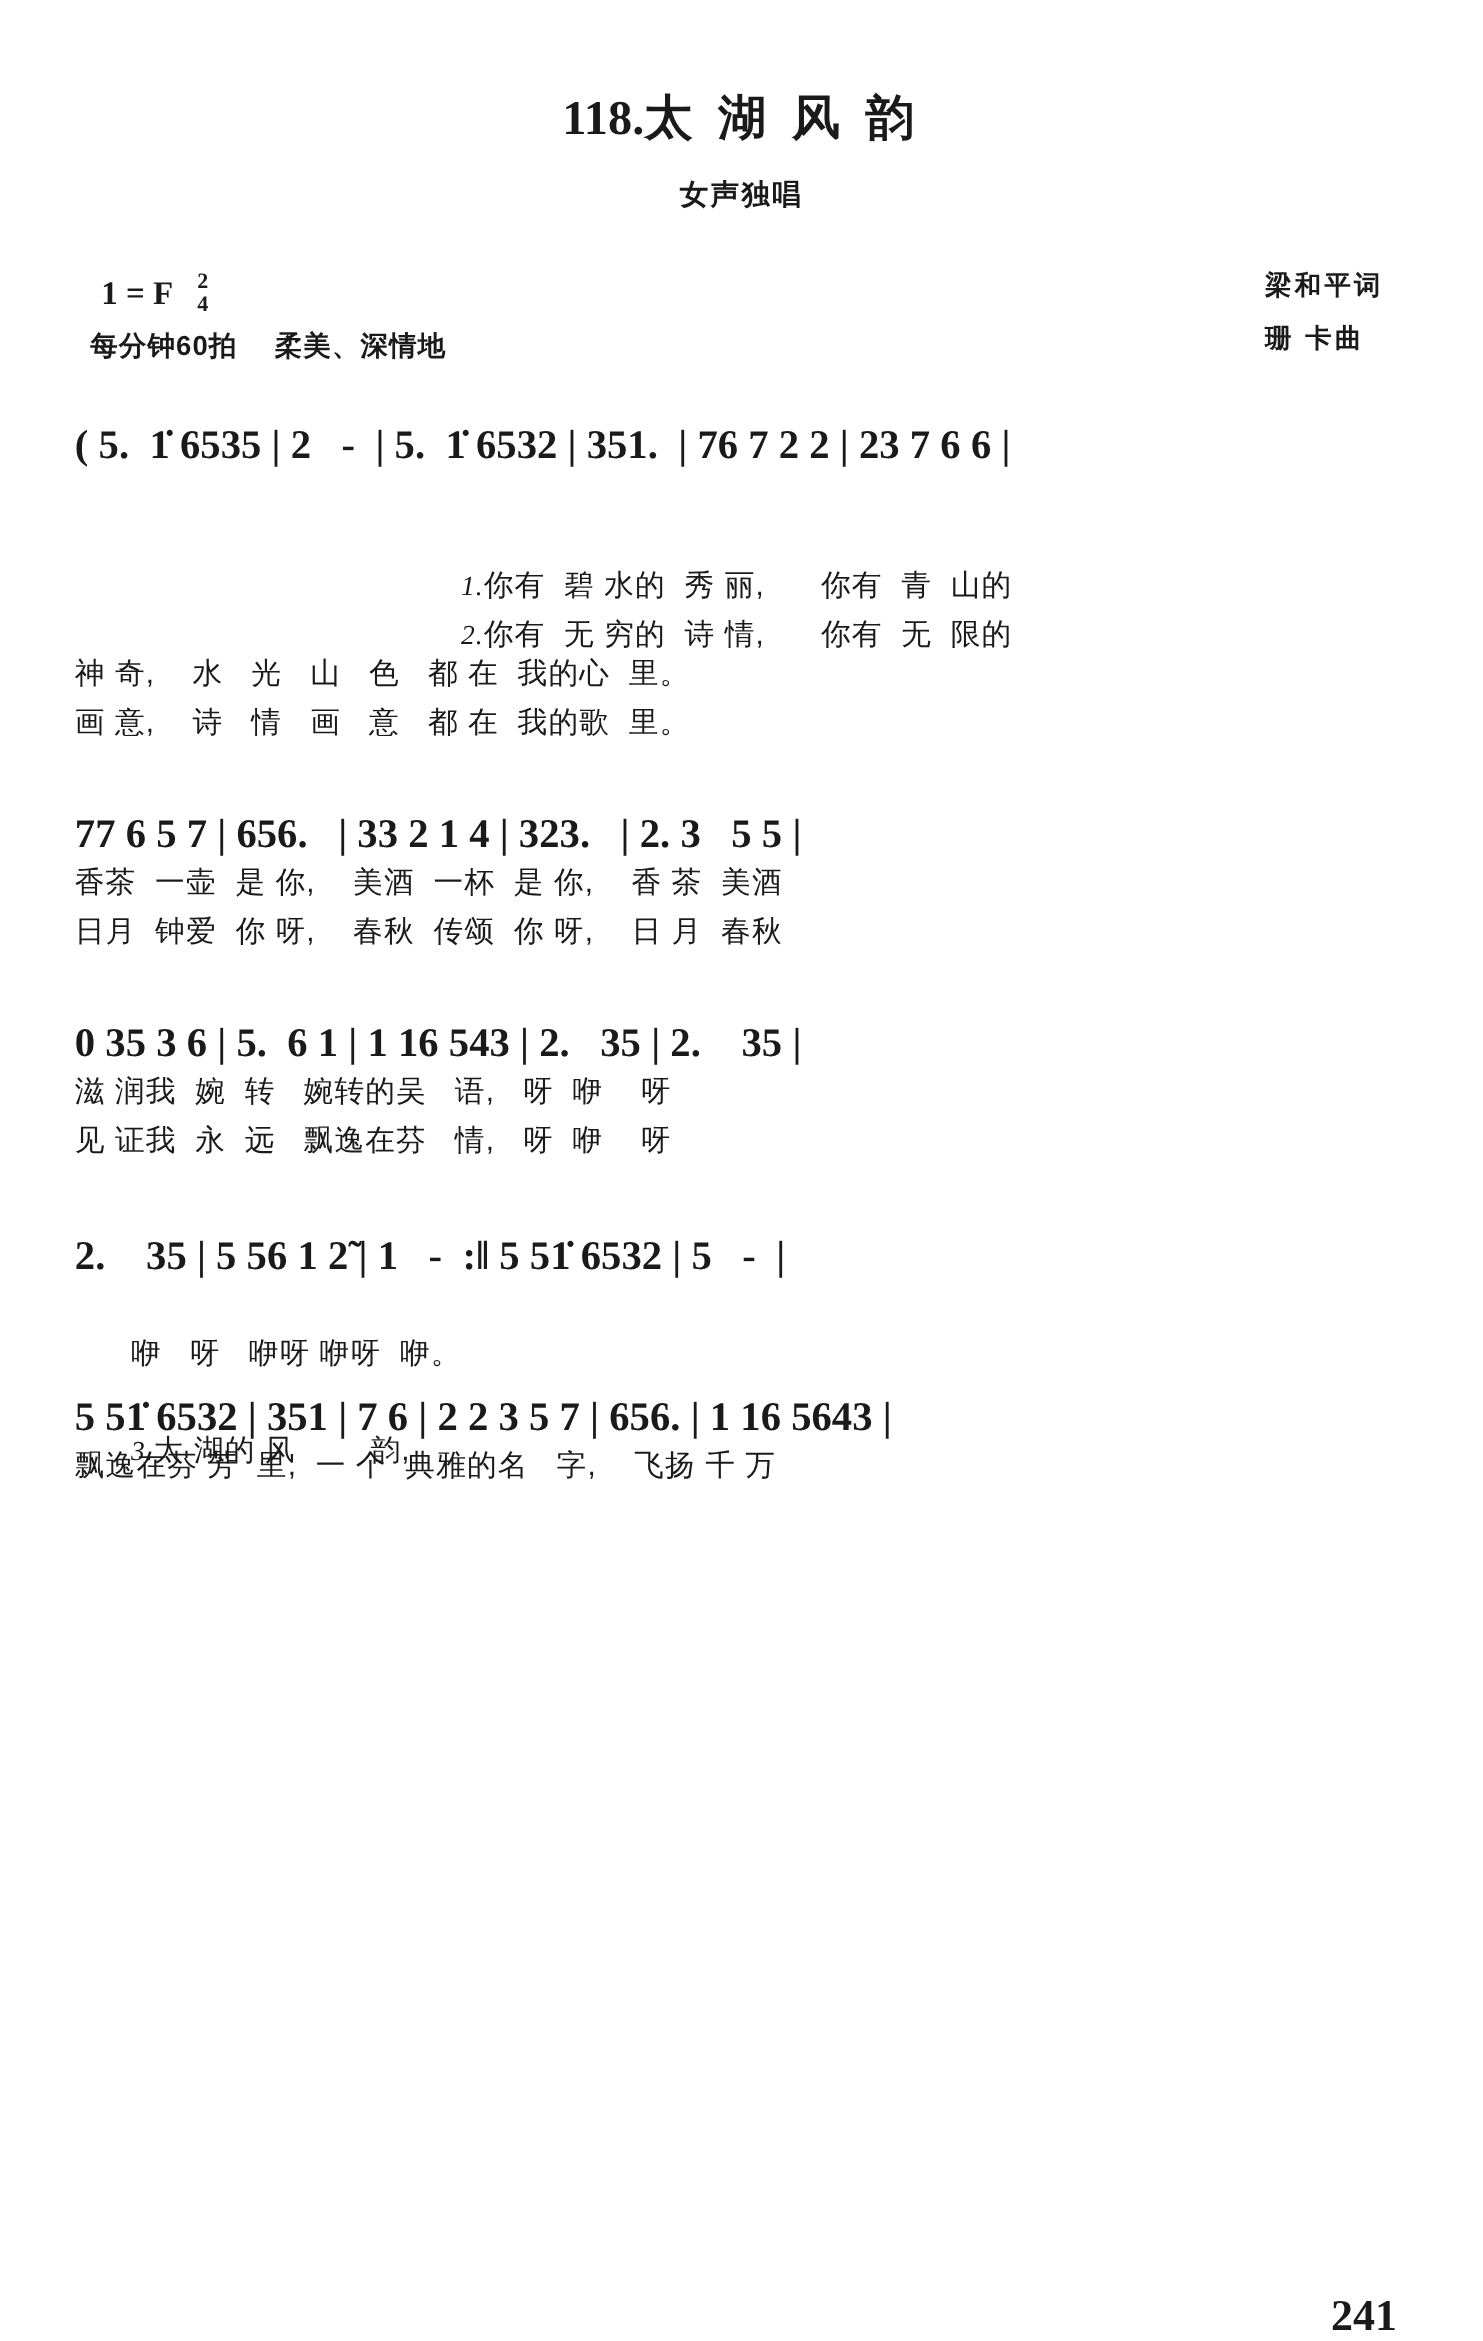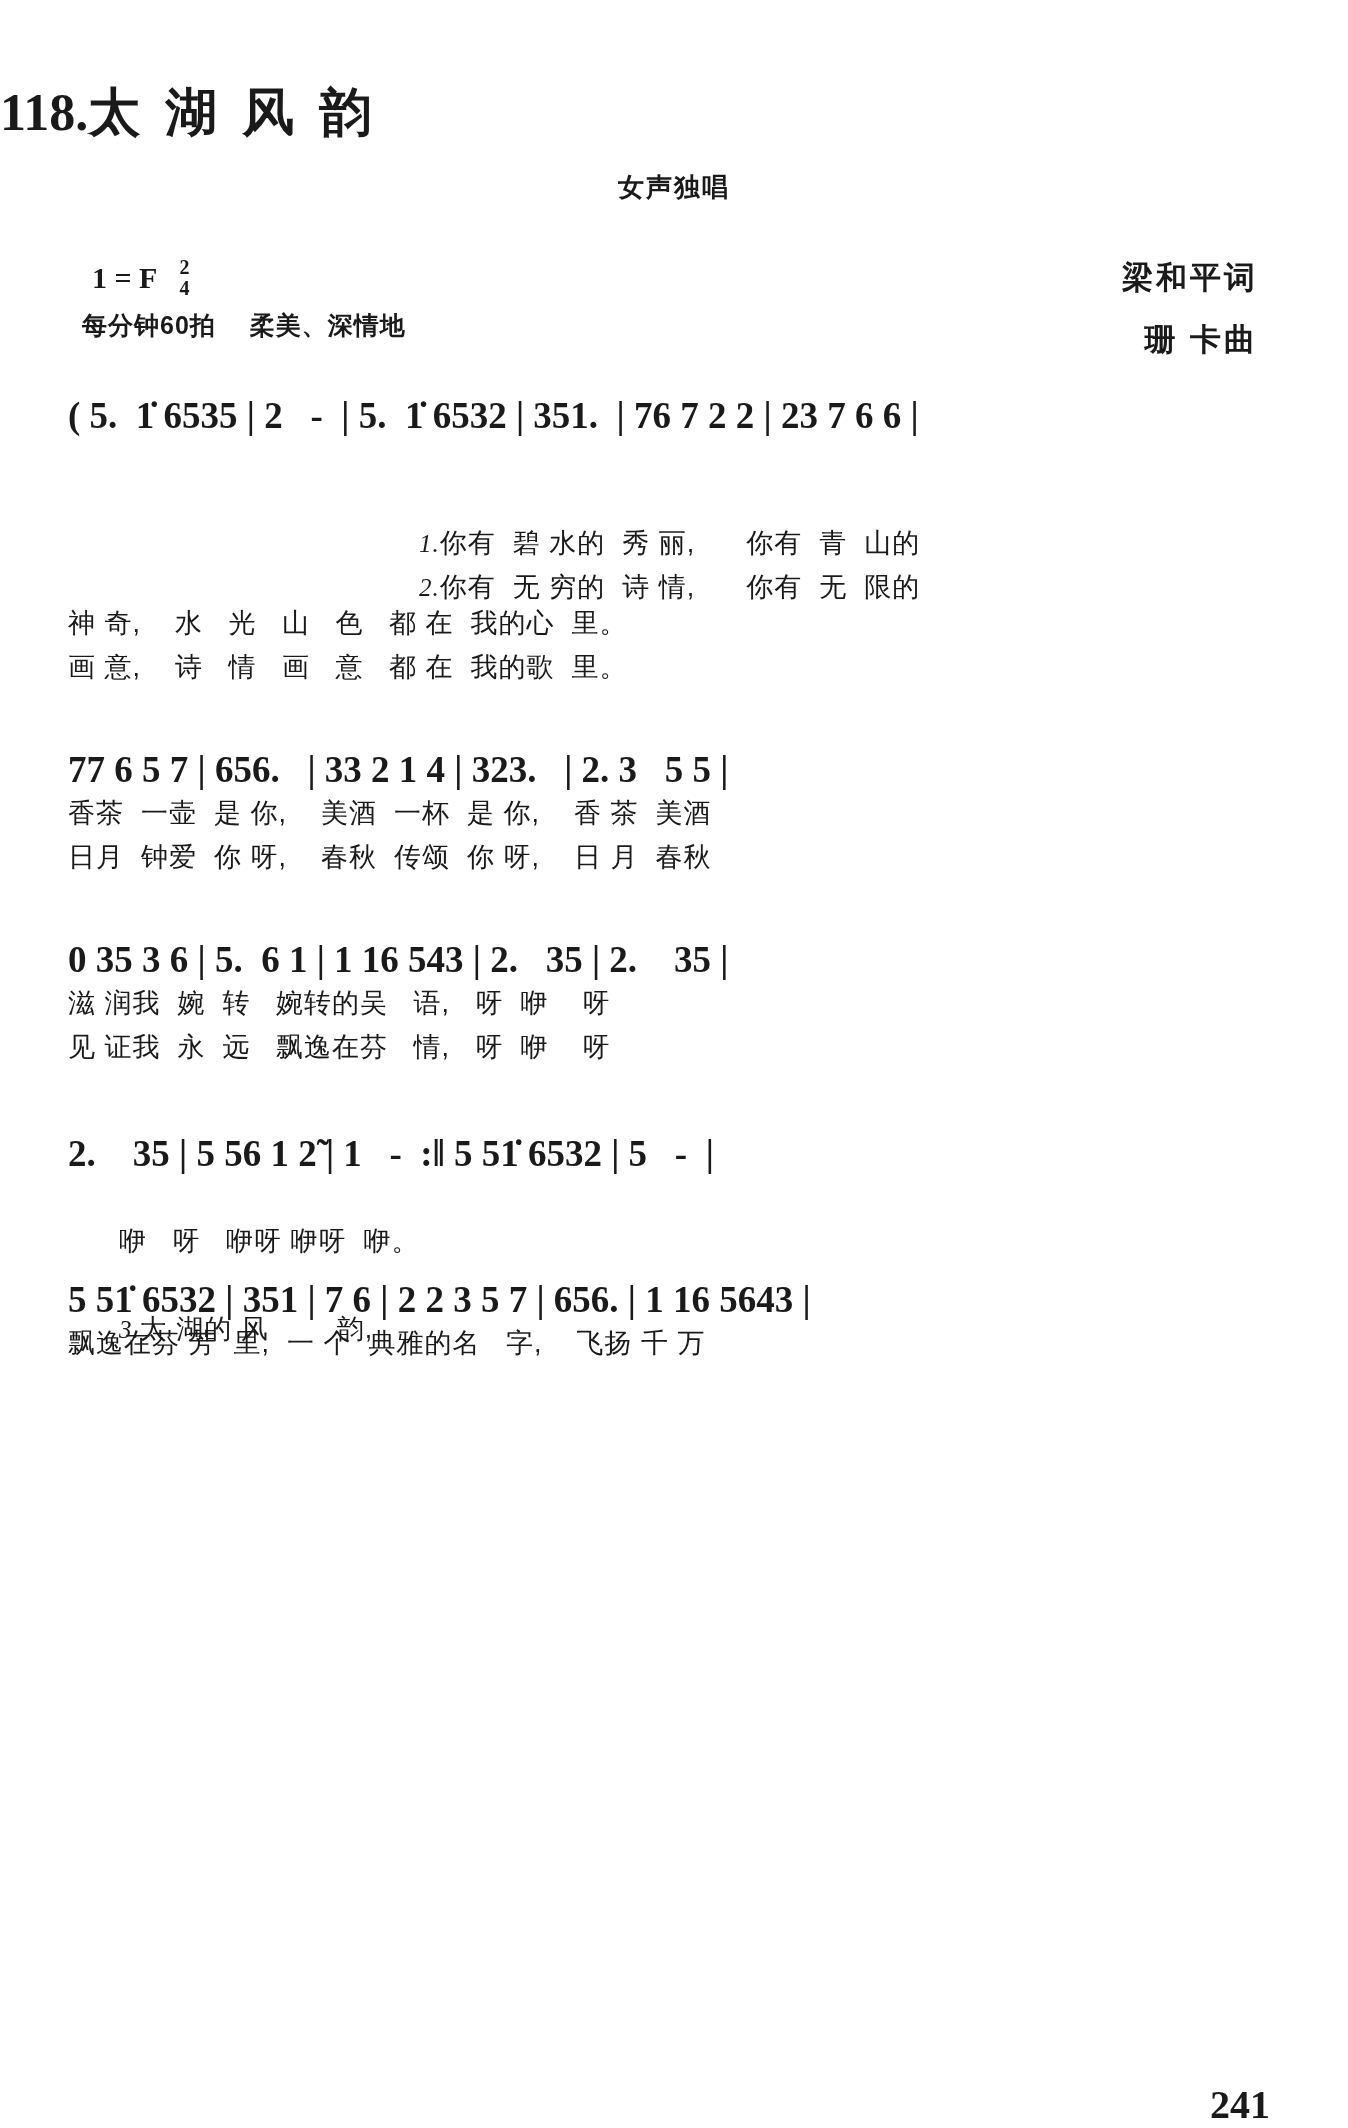--- a/index.html
+++ b/index.html
@@ -18,22 +18,22 @@
   .page {
     position: relative;
     width: 1348px;
     height: 2128px;
     padding: 0;
     box-sizing: border-box;
   }
 
   
   .title {
-    text-align: left;
-    font-size: 52px;
+    text-align: center;
+    font-size: 44px;
     font-weight: bold;
     letter-spacing: 6px;
     margin-top: 78px;
     font-family: "Liberation Serif", serif;
   }
   .title .num {
     letter-spacing: 0;
   }
   .subtitle {
     text-align: center;
@@ -79,22 +79,22 @@
     font-size: 25px;
     font-weight: bold;
     font-family: "Liberation Sans", sans-serif;
     letter-spacing: 1px;
   }
   .tempo .expr { margin-left: 26px; }
   .credits {
     position: absolute;
     right: 90px;
     top: 0px;
-    text-align: right;
-    font-size: 31px;
+    text-align: left;
+    font-size: 24px;
     font-family: "Liberation Sans", sans-serif;
     font-weight: bold;
     line-height: 2.0;
   }
   .credits div { letter-spacing: 3px; }
 
   
   .system {
     position: relative;
     margin: 0 68px;

